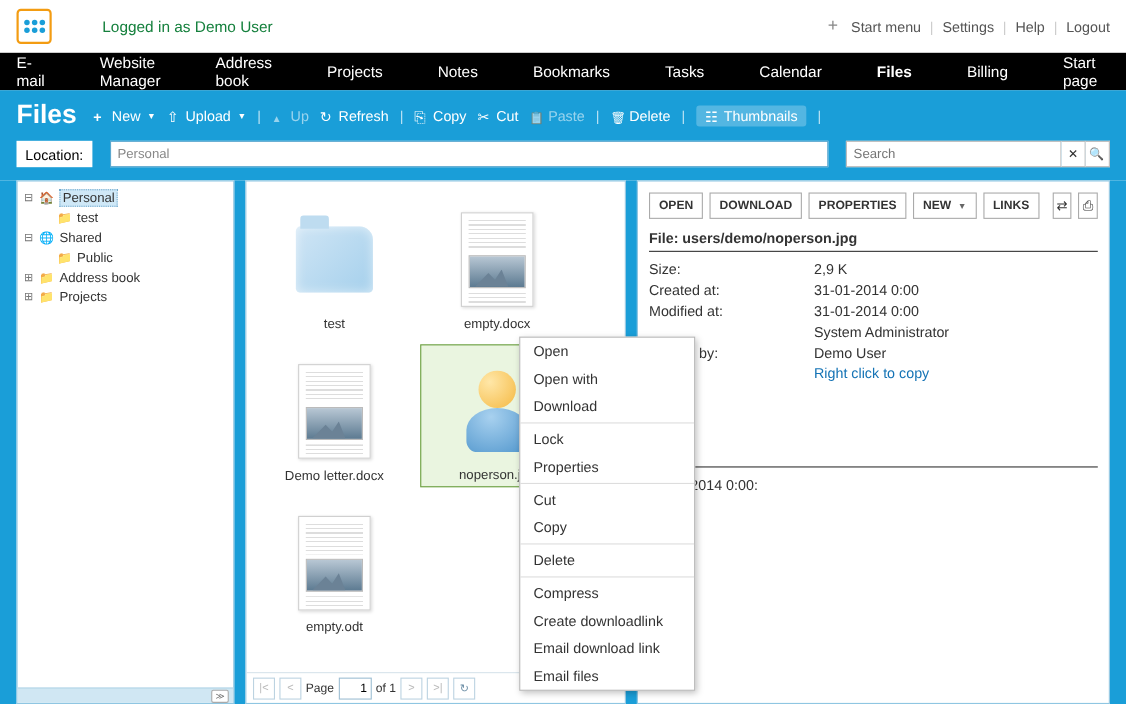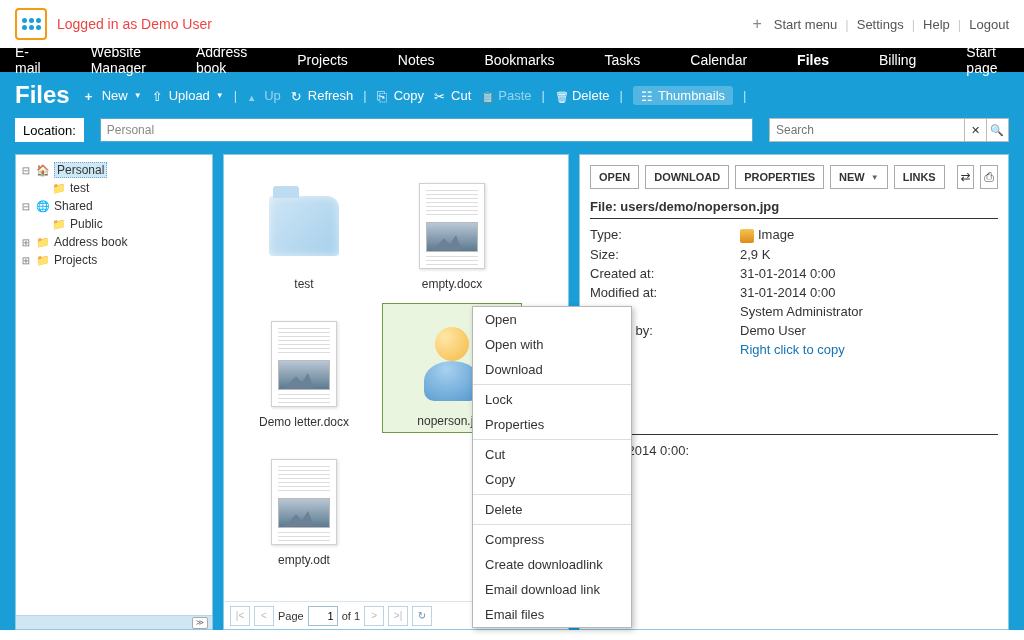--- a/index.html
+++ b/index.html
@@ -4,29 +4,29 @@
 <style>
 * { box-sizing: border-box; margin: 0; padding: 0; }
 body { font-family: Arial, Helvetica, sans-serif; font-size: 13px; color: #333; background: #fff; width: 1024px; height: 640px; overflow: hidden; position: relative; }
 
 
 .header { display: flex; align-items: center; height: 48px; padding: 0 15px; background: #fff; }
 .logo-box { width: 32px; height: 32px; border: 2px solid #f39c12; border-radius: 4px; display: flex; align-items: center; justify-content: center; margin-right: 10px; }
 .logo-dots { display: grid; grid-template-columns: repeat(3,1fr); gap: 2px; }
 .logo-dots span { width: 5px; height: 5px; border-radius: 50%; background: #1a9ed8; }
 .brand { font-size: 20px; font-weight: bold; color: #555; margin-right: 25px; }
-.login-status { color: #ef4444; font-size: 14px; }
+.login-status { color: #15803d; font-size: 14px; margin-left: 36px; }
 .header-right { margin-left: auto; display: flex; align-items: center; gap: 8px; font-size: 13px; color: #555; }
 .plus { color: #888; font-size: 16px; margin-right: 4px; }
 .search-top { width: 130px; height: 24px; border: 1px solid #ccc; padding: 2px 6px; font-size: 12px; color: #888; border-radius: 2px; }
 .header-link { color: #555; cursor: pointer; }
 .sep { color: #ccc; }
 
 
-.navbar { background: #000; height: 24px; display: flex; align-items: center; padding: 0 15px; gap: 28px; }
+.navbar { background: #000; height: 34px; display: flex; align-items: center; padding: 0 15px; gap: 28px; }
 .nav-item { color: #fff; font-size: 14px; margin-right: 22px; cursor: pointer; }
 .nav-item.active { font-weight: bold; }
 
 
 .teal { background: #1a9ed8; padding: 8px 15px 12px 15px; }
 .teal-row1 { display: flex; align-items: center; height: 30px; }
 .page-title { color: #fff; font-size: 24px; font-weight: bold; margin-right: 15px; }
 .tb { display: flex; align-items: center; gap: 10px; color: #fff; font-size: 13px; }
 .tb-item { display: flex; align-items: center; gap: 4px; cursor: pointer; }
 .tb-item.disabled { opacity: 0.55; }
@@ -333,24 +333,20 @@
         </div>
       <div class="d-btn">LINKS</div>
       <div style="flex:1"></div>
       <div class="d-iconbtn">⇄</div>
       <div class="d-iconbtn">⎙</div>
     </div>
     <div class="file-title">File: users/demo/noperson.jpg</div>
     <hr class="hr">
     <div id="detail-rows">
         <div class="prop-row">
-          <div class="prop-label">Type:</div>
-          <div class="prop-val"><span class="mini-icon" style="background: linear-gradient(rgb(245, 196, 81), rgb(224, 139, 26));"></span>Image</div>
-        </div>
-        <div class="prop-row">
           <div class="prop-label">Size:</div>
           <div class="prop-val">2,9 K</div>
         </div>
         <div class="prop-row">
           <div class="prop-label">Created at:</div>
           <div class="prop-val">31-01-2014 0:00</div>
         </div>
         <div class="prop-row">
           <div class="prop-label">Modified at:</div>
           <div class="prop-val">31-01-2014 0:00</div>

